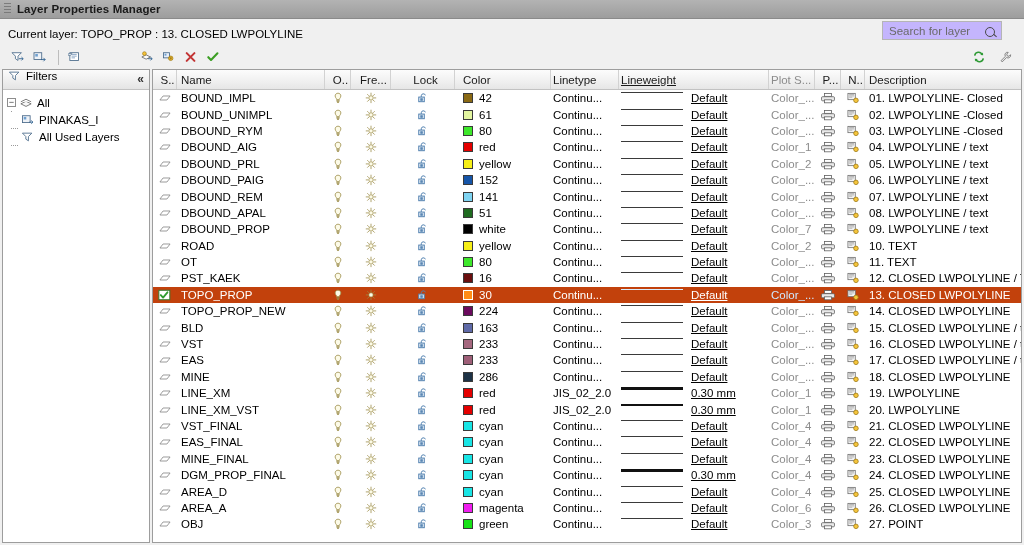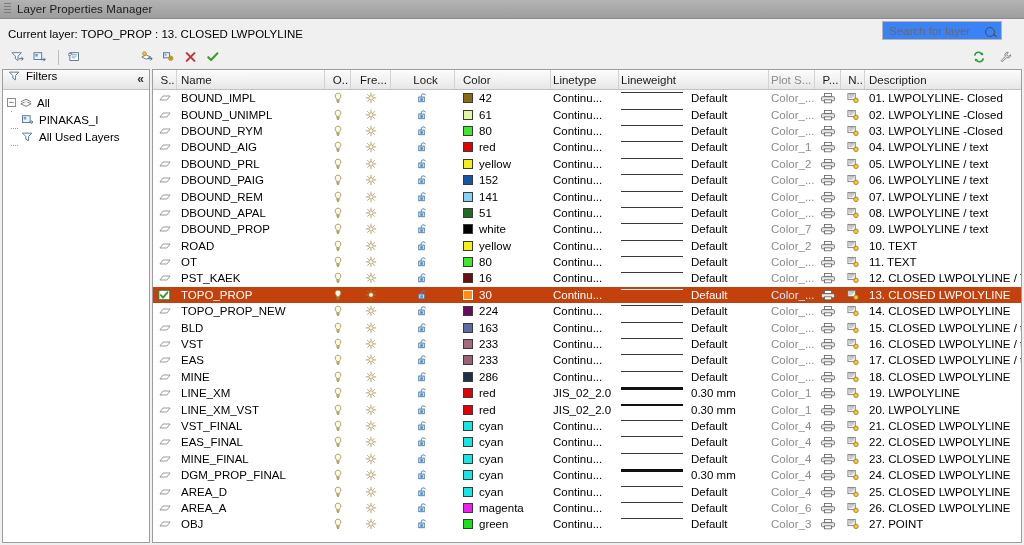--- a/index.html
+++ b/index.html
@@ -21,20 +21,21 @@
   }
 
   
   .titlebar {
     height: 18px;
     background: linear-gradient(180deg,#b3b3b3 0%,#a8a8a8 50%,#9d9d9d 100%);
     display: flex; align-items: center;
     padding-left: 4px;
     border-bottom: 1px solid #8a8a8a;
     flex: 0 0 auto;
+    font-weight: bold;
   }
   .grip {
     width: 7px; height: 12px;
     background-image: repeating-linear-gradient(180deg,#6f6f6f 0 1px,transparent 1px 3px);
     margin-right: 6px;
     opacity: .8;
   }
   .title-text {
     font-size: 11.5px; color: #1a1a1a;
     letter-spacing: .1px;
@@ -45,21 +46,21 @@
     height: 22px; flex: 0 0 auto;
     background: #f0f0f0;
     display: flex; align-items: center;
     padding: 4px 4px 0 8px;
     position: relative;
   }
   .curbar .cur-text { font-size: 11.5px; color: #000; }
   .searchbox {
     position: absolute; right: 22px; top: 2px;
     width: 110px; height: 17px;
-    background: #3b82f6; border: 1px solid #b5b5b5;
+    background: #c4b5fd; border: 1px solid #b5b5b5;
     display: flex; align-items: center;
     padding: 0 4px;
   }
   .searchbox input {
     border: 0; outline: 0; width: 92px;
     font-family: "Liberation Sans", sans-serif;
     font-size: 11.5px; color: #000; background: transparent;
   }
   .searchbox input::placeholder { color: #6a6a6a; }
   .mag {
@@ -184,21 +185,21 @@
     overflow: hidden; white-space: nowrap;
     font-size: 11.5px;
   }
   .c-status { width: 24px; flex: 0 0 24px; justify-content: center; }
   .c-name   { width: 148px; flex: 0 0 148px; padding-left: 4px; }
   .c-on     { width: 26px; flex: 0 0 26px; justify-content: center; }
   .c-freeze { width: 40px; flex: 0 0 40px; justify-content: center; }
   .c-lock   { width: 64px; flex: 0 0 64px; justify-content: center; }
   .c-color  { width: 96px; flex: 0 0 96px; padding-left: 8px; }
   .c-ltype  { width: 68px; flex: 0 0 68px; padding-left: 2px; }
-  .c-lweight{ width: 150px; flex: 0 0 150px; padding-left: 2px; }
+  .c-lweight{ width: 150px; flex: 0 0 150px; padding-left: 2px; text-decoration: underline; }
   .c-plot   { width: 46px; flex: 0 0 46px; padding-left: 2px; color: #8c8c8c; }
   .c-plotonoff { width: 26px; flex: 0 0 26px; justify-content: center; }
   .c-newvp  { width: 24px; flex: 0 0 24px; justify-content: center; }
   .c-desc   { flex: 1 1 auto; padding-left: 4px; }
   .row.sel .c-plot { color: #cfe8ff; }
 
   .swatch {
     width: 10px; height: 10px; border: 1px solid #3a3a3a;
     display: inline-block; margin-right: 6px; flex: 0 0 10px;
     box-sizing: border-box;

